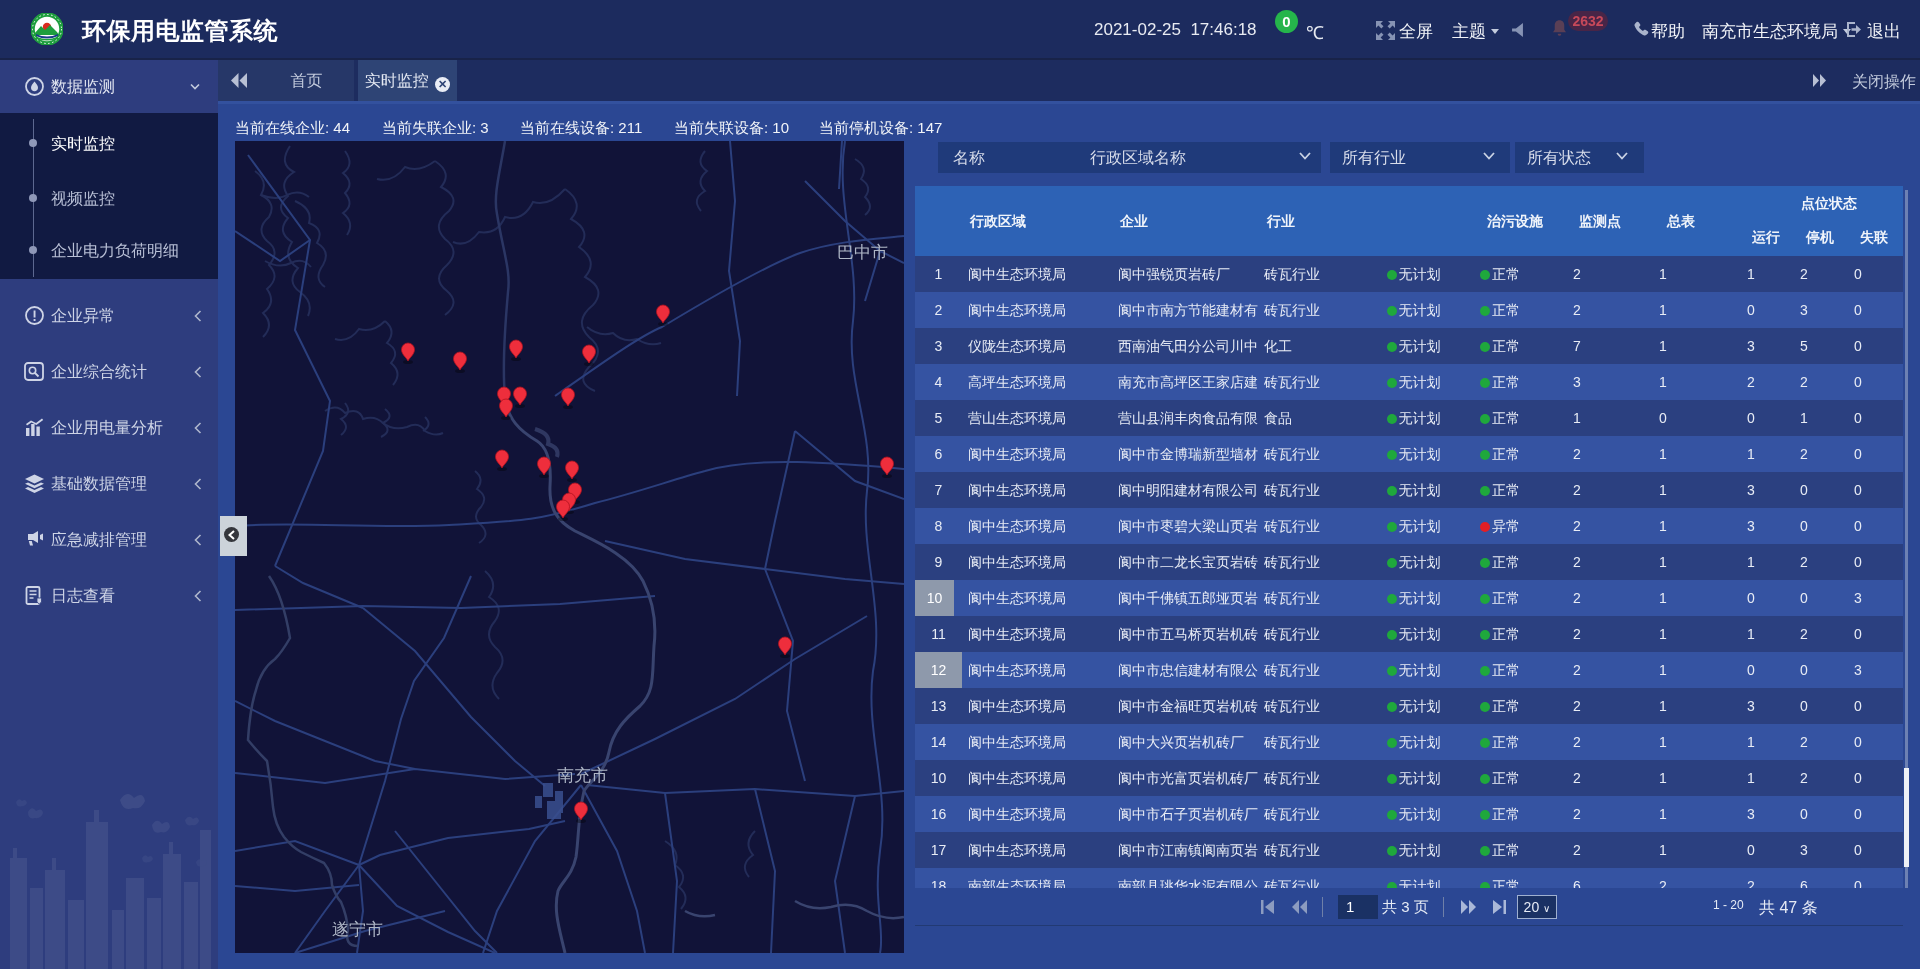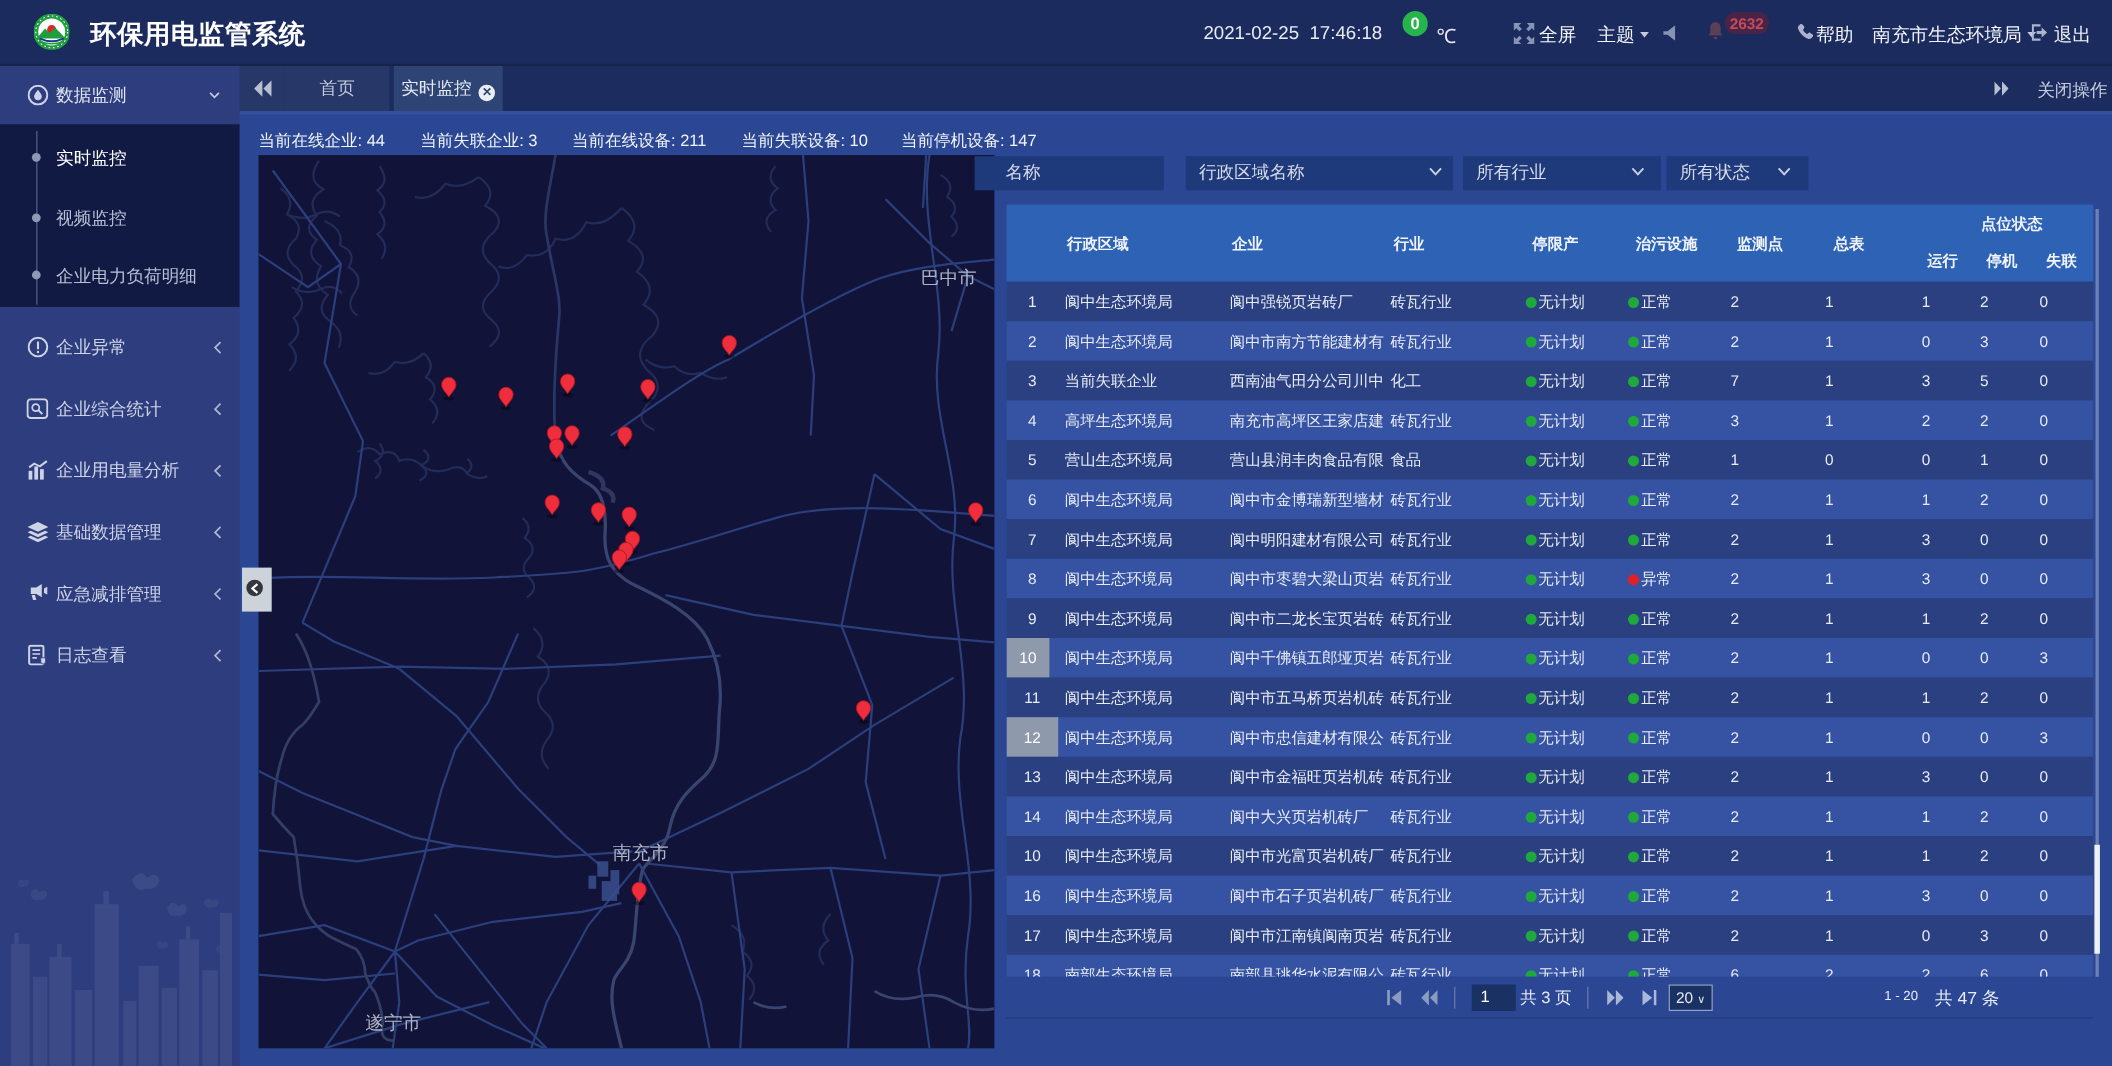--- a/index.html
+++ b/index.html
@@ -311,38 +311,37 @@
       <use href="#pin" x="346" y="671"></use>
     </svg>
   </div>
   <div class="abs" style="left:2px;top:415px;width:27px;height:40px;background:#ccd3da">
     <div class="abs" style="left:4px;top:11px;width:15px;height:15px;border-radius:50%;background:#34363c">
       <svg class="abs" style="left:3px;top:2.5px" width="9" height="10" viewBox="0 0 9 10">
           <path d="M7 1 L2.5 5 L7 9" fill="none" stroke="#fff" stroke-width="2"></path>
         </svg>
     </div>
   </div>
-  <div class="finput" style="left:668px;width:172px;padding-left:28px">名称</div>
+  <div class="finput" style="left:720px;width:172px;padding-left:15px">名称</div>
   <div class="finput" style="left:860px;width:243px">行政区域名称</div>
   <div class="finput" style="left:1112px;width:180px">所有行业</div>
   <div class="finput" style="left:1297px;width:129px">所有状态</div>
   <svg class="fchev" style="left:1081px">
       <path d="M1 3 L6 8.5 L11 3" fill="none" stroke="#c9d2e4" stroke-width="1.8"></path>
     </svg>
   <svg class="fchev" style="left:1265px">
       <path d="M1 3 L6 8.5 L11 3" fill="none" stroke="#c9d2e4" stroke-width="1.8"></path>
     </svg>
   <svg class="fchev" style="left:1398px">
       <path d="M1 3 L6 8.5 L11 3" fill="none" stroke="#c9d2e4" stroke-width="1.8"></path>
     </svg>
   <div id="thead">
     <div class="th" style="left:55px;top:0;line-height:70px">行政区域</div>
     <div class="th" style="left:205px;top:0;line-height:70px">企业</div>
     <div class="th" style="left:352px;top:0;line-height:70px">行业</div>
-    <div class="th cc" style="left:430px;width:138px;top:0;line-height:70px">停限产</div>
     <div class="th cc" style="left:550px;width:100px;top:0;line-height:70px">治污设施</div>
     <div class="th cc" style="left:635px;width:100px;top:0;line-height:70px">监测点</div>
     <div class="th cc" style="left:716px;width:100px;top:0;line-height:70px">总表</div>
     <div class="th cc" style="left:864px;width:100px;top:9px;">点位状态</div>
     <div class="th cc" style="left:801px;width:100px;top:43px">运行</div>
     <div class="th cc" style="left:855px;width:100px;top:43px">停机</div>
     <div class="th cc" style="left:909px;width:100px;top:43px">失联</div>
   </div>
   <div id="rows">
       <div class="row odd">
@@ -366,21 +365,21 @@
         <div class="cell cc" style="left:430px;width:137px"><span class="dot"></span>无计划</div>
         <div class="cell cc" style="left:535px;width:100px"><span class="dot"></span>正常</div>
         <div class="cell cc" style="left:612px;width:100px">2</div>
         <div class="cell cc" style="left:698px;width:100px">1</div>
         <div class="cell cc" style="left:786px;width:100px">0</div>
         <div class="cell cc" style="left:839px;width:100px">3</div>
         <div class="cell cc" style="left:893px;width:100px">0</div>
       </div>
       <div class="row odd">
         <div class="cell cc" style="left:0;width:47px">3</div>
-        <div class="cell" style="left:53px">当前失联企业</div>
+        <div class="cell" style="left:53px">仪陇生态环境局</div>
         <div class="cell" style="left:203px">西南油气田分公司川中</div>
         <div class="cell" style="left:349px">化工</div>
         <div class="cell cc" style="left:430px;width:137px"><span class="dot"></span>无计划</div>
         <div class="cell cc" style="left:535px;width:100px"><span class="dot"></span>正常</div>
         <div class="cell cc" style="left:612px;width:100px">7</div>
         <div class="cell cc" style="left:698px;width:100px">1</div>
         <div class="cell cc" style="left:786px;width:100px">3</div>
         <div class="cell cc" style="left:839px;width:100px">5</div>
         <div class="cell cc" style="left:893px;width:100px">0</div>
       </div>

